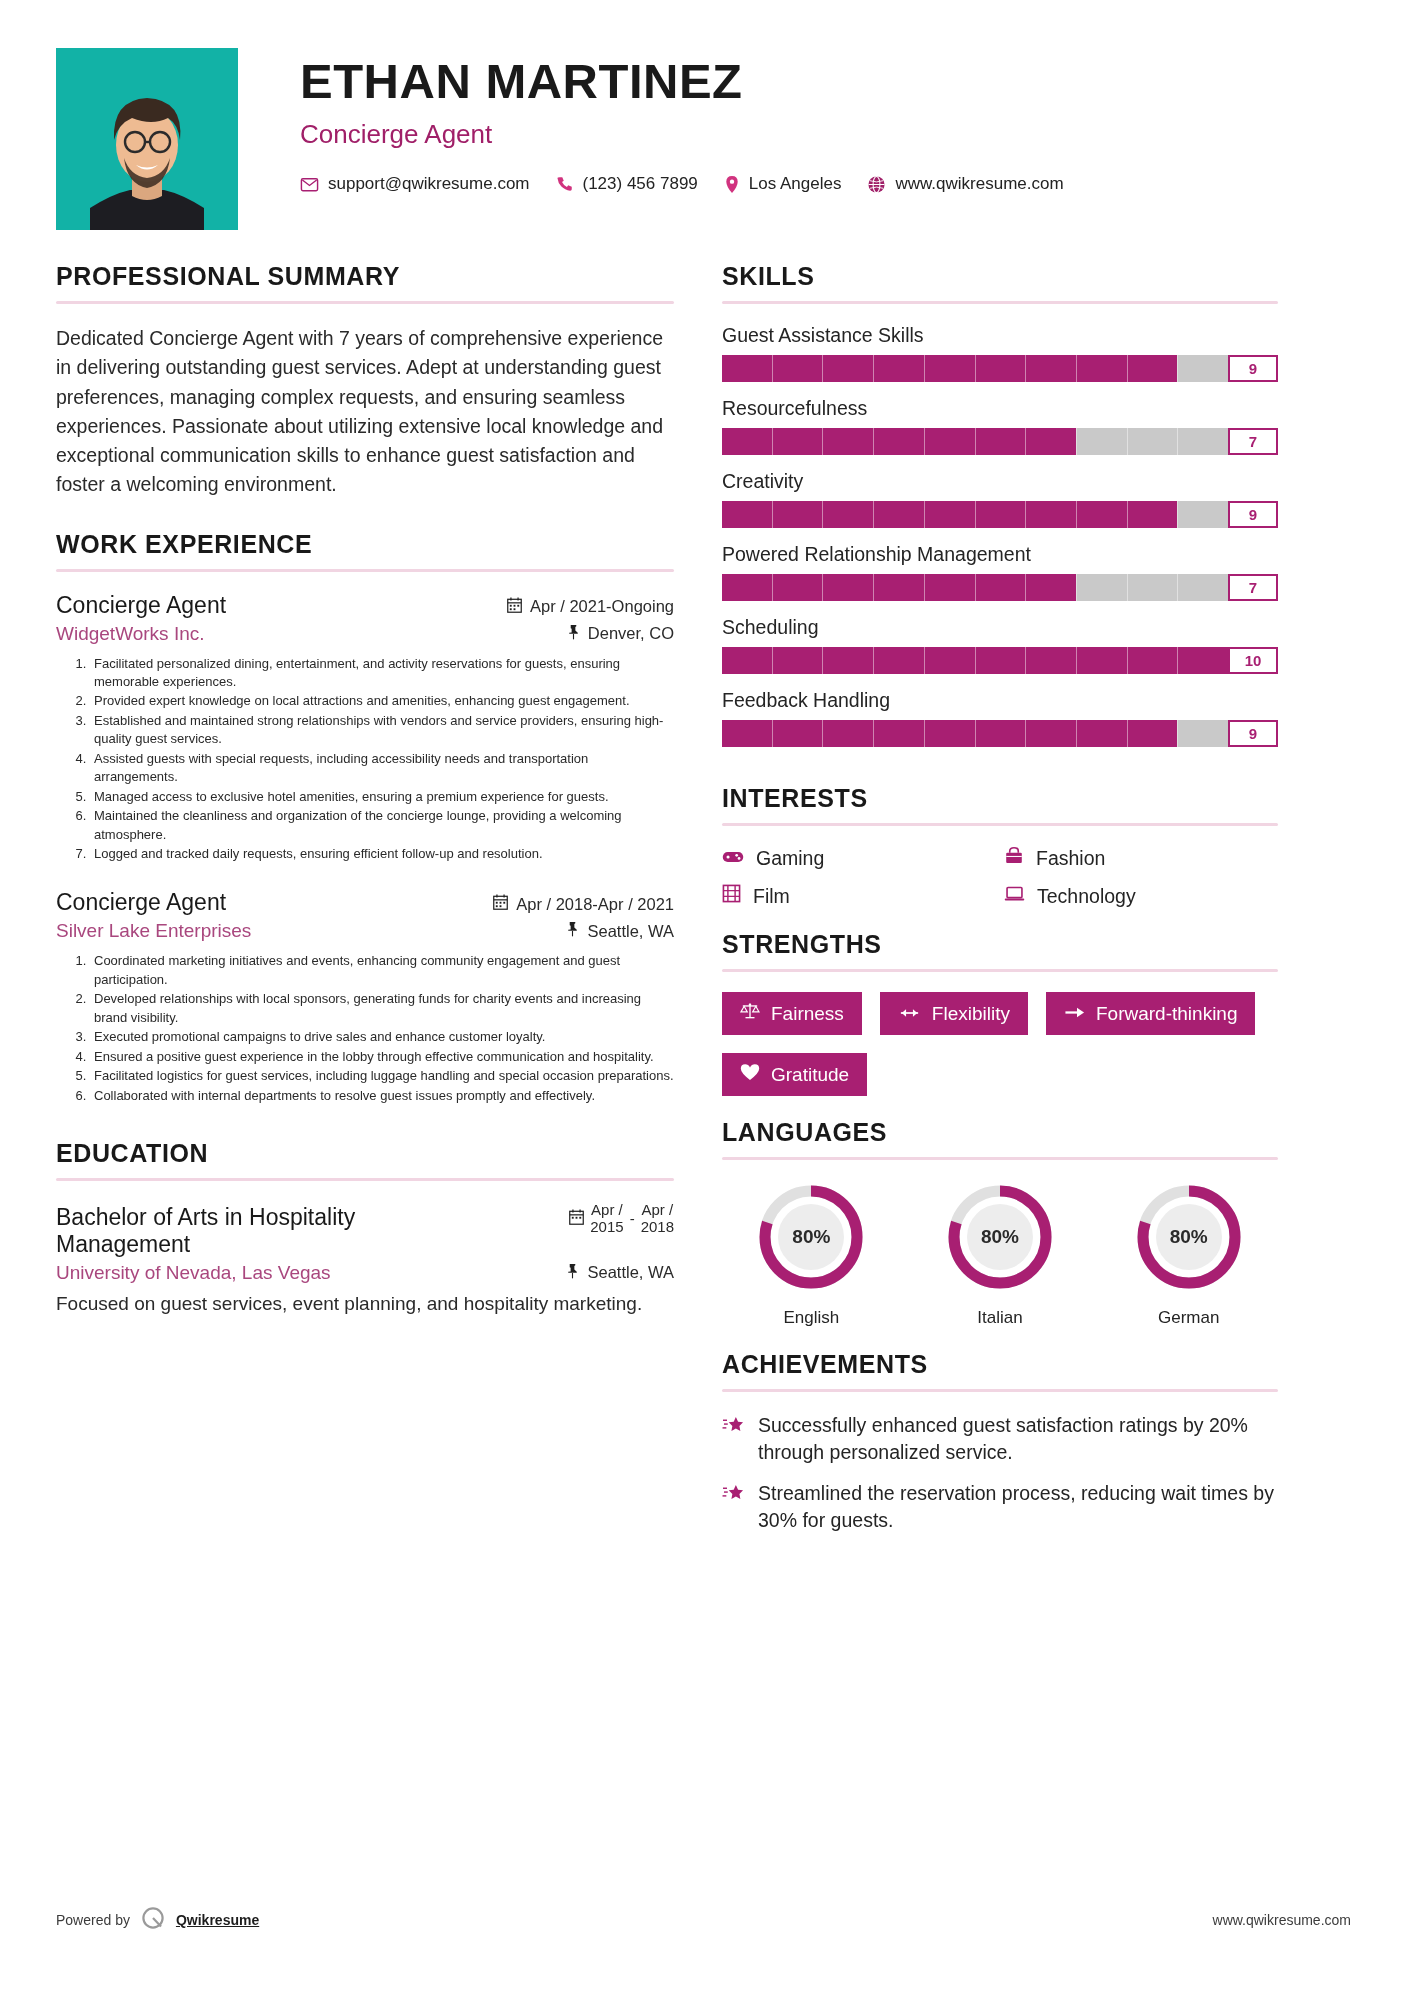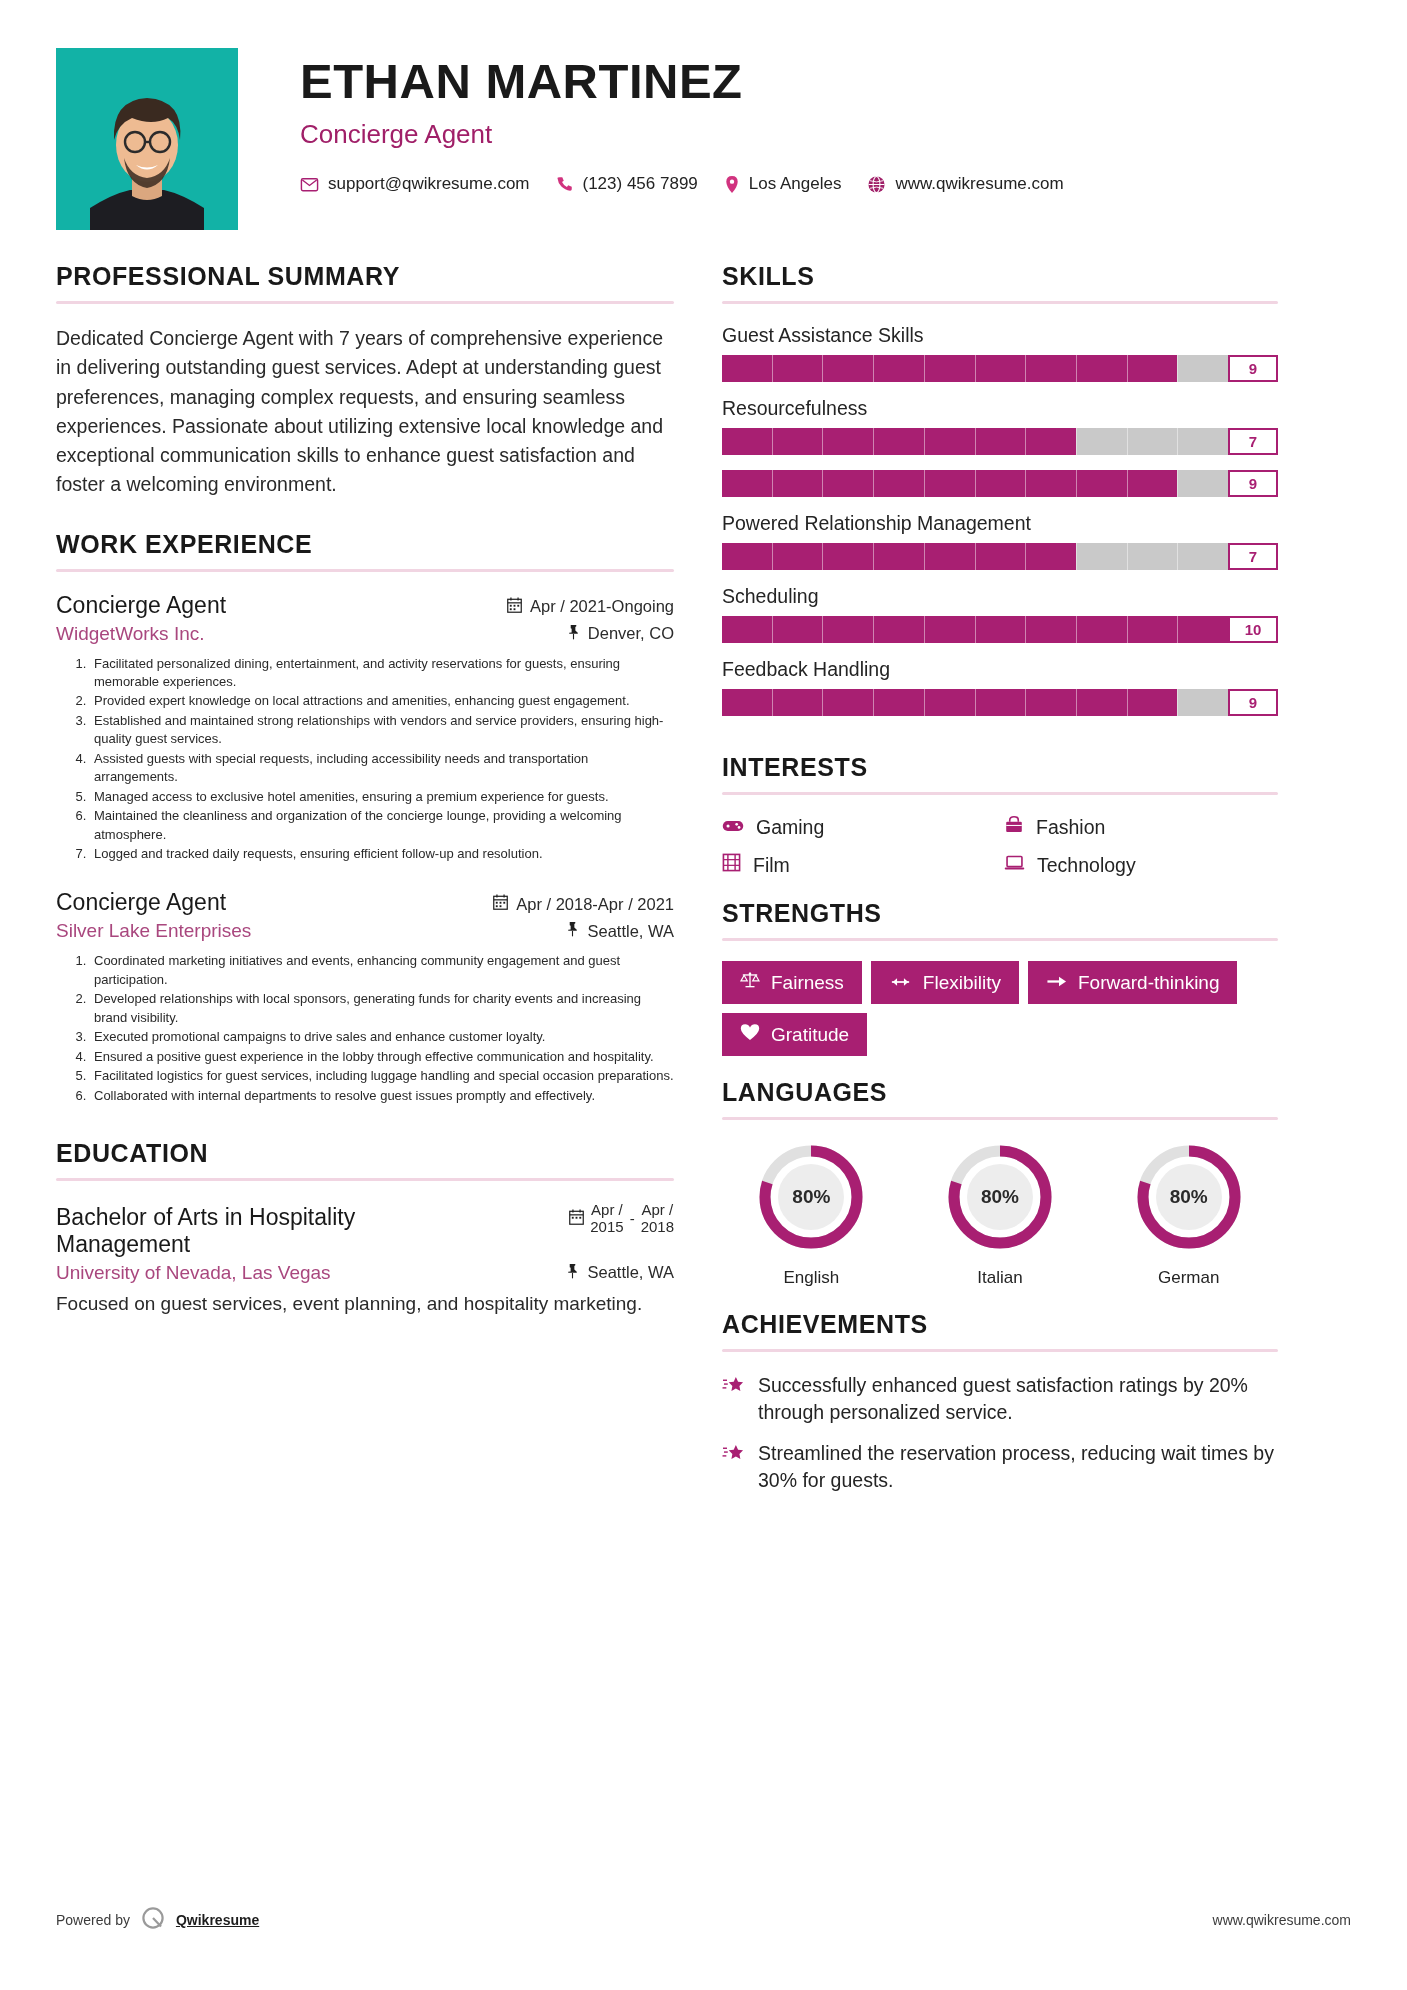--- a/index.html
+++ b/index.html
@@ -229,21 +229,21 @@
     align-items: center;
     gap: 12px;
     font-size: 19.5px;
     color: #242424;
   }
 
   
   .strengths {
     display: flex;
     flex-wrap: wrap;
-    gap: 9px;
+    gap: 18px;
   }
   .strength-tag {
     background: #a81f72;
     color: #ffffff;
     font-size: 19px;
     padding: 10px 18px;
     display: flex;
     align-items: center;
     gap: 11px;
     white-space: nowrap;
@@ -601,20 +601,21 @@
                   <span></span>
                   <span></span>
                   <span></span>
                 </div>
             </div>
             <div class="skill-score">7</div>
           </div>
         </div>
 
         <div class="skill">
+          <div class="skill-label">Creativity</div>
           <div class="skill-bar-row">
             <div class="skill-track">
               <div class="skill-fill" style="width: 90%;"></div>
               <div class="skill-ticks">
                   <span></span>
                   <span></span>
                   <span></span>
                   <span></span>
                   <span></span>
                   <span></span>

